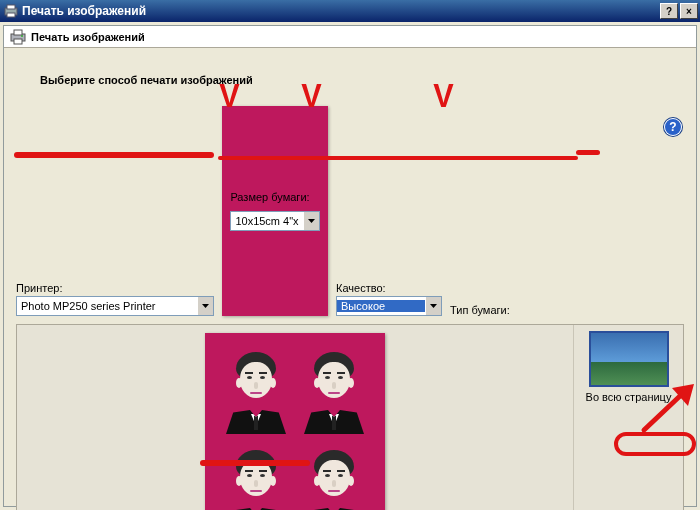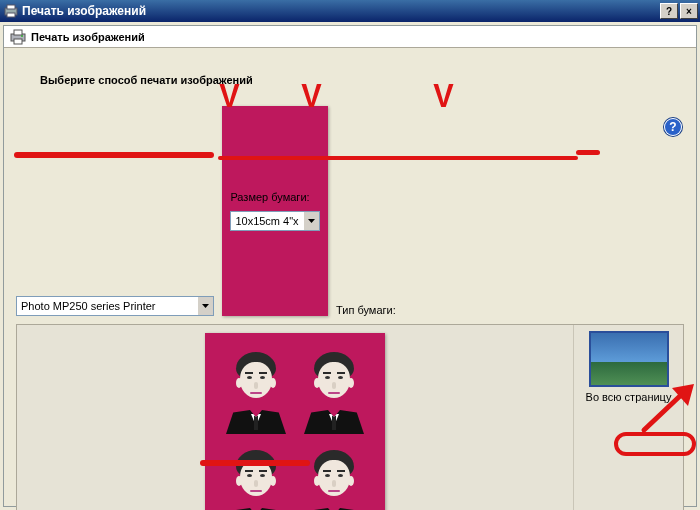--- a/index.html
+++ b/index.html
@@ -180,33 +180,45 @@
           <circle cx="12" cy="7" r="1" fill="#3a3"></circle>
         </svg>
     </span>
     <span class="t">Печать изображений</span>
   </div>
 
   <div class="instruction">Выберите способ печати изображений</div>
 
   <div class="options">
     <div class="optcol printer">
+      <div class="optlabel">Принтер:</div>
       <div class="combobox">
         <div class="val">Photo MP250 series Printer</div>
         <div class="ddbtn">
             <svg width="7" height="4">
               <polygon points="0,0 7,0 3.5,4" fill="#000"></polygon>
             </svg>
           </div>
       </div>
     </div>
     <div class="optcol paper">
       <div class="optlabel">Размер бумаги:</div>
       <div class="combobox">
         <div class="val">10x15cm 4"x</div>
+        <div class="ddbtn">
+            <svg width="7" height="4">
+              <polygon points="0,0 7,0 3.5,4" fill="#000"></polygon>
+            </svg>
+          </div>
+      </div>
+    </div>
+    <div class="optcol quality">
+      <div class="optlabel">Качество:</div>
+      <div class="combobox sel">
+        <div class="val">Высокое</div>
         <div class="ddbtn">
             <svg width="7" height="4">
               <polygon points="0,0 7,0 3.5,4" fill="#000"></polygon>
             </svg>
           </div>
       </div>
     </div>
     <div class="optcol type">
       <div class="optlabel">Тип бумаги:</div>
     </div>

